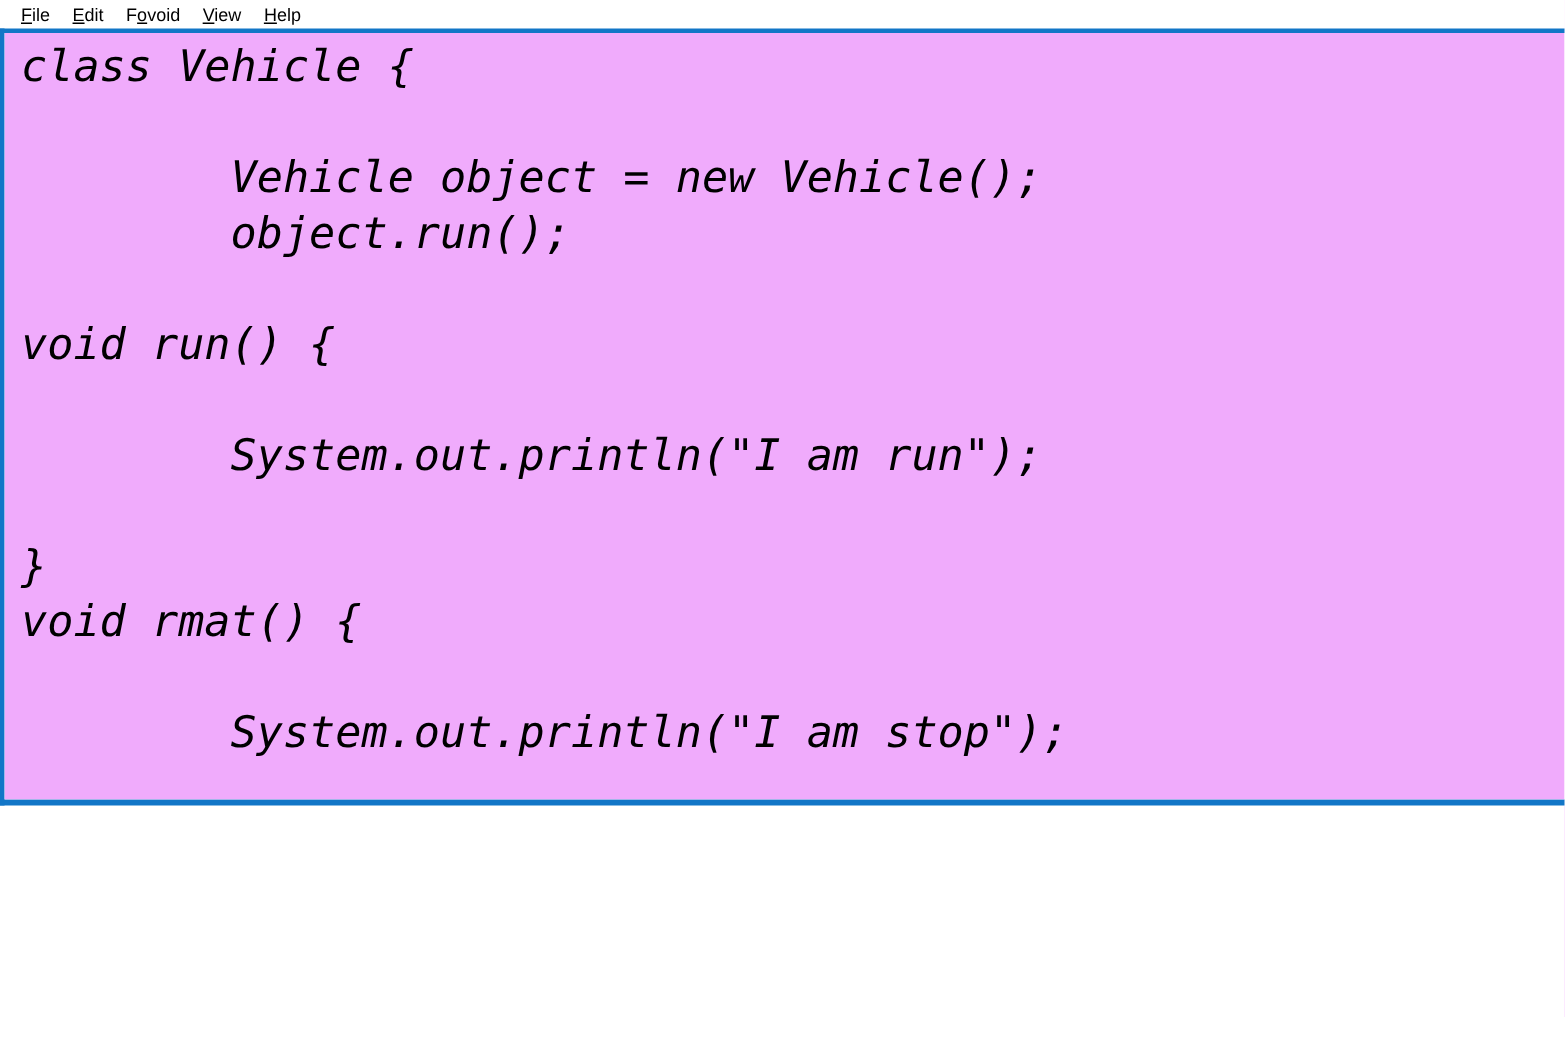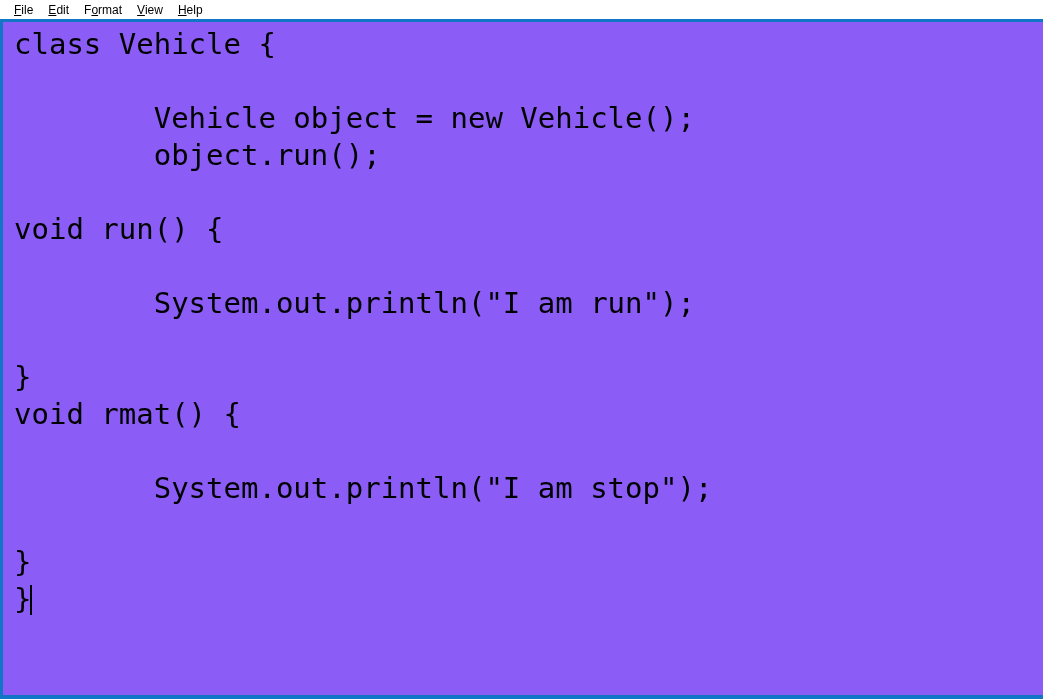--- a/index.html
+++ b/index.html
@@ -11,21 +11,21 @@
   body {
     width: 1043px;
     height: 699px;
     overflow: hidden;
     font-family: "Liberation Sans", sans-serif;
   }
 
   .app-window {
     position: relative;
     width: 1043px;
-    height: 699px;
+    height: 537px;
     background: #ffffff;
     box-sizing: border-box;
     display: flex;
     flex-direction: column;
   }
 
   
   .menu-bar {
     height: 19px;
     flex: 0 0 19px;
@@ -65,21 +65,22 @@
 
   .text-area {
     position: absolute;
     left: 0;
     top: 0;
     right: 0;
     bottom: 0;
     padding: 4px 0 0 11px;
     box-sizing: border-box;
     overflow: hidden;
-    background: #8b5cf6;
+    background: #f0abfc;
+    font-style: italic;
   }
 
   .code-line {
     font-family: "DejaVu Sans Mono", monospace;
     font-size: 29px;
     line-height: 37px;
     height: 37px;
     color: #000000;
     white-space: pre;
     letter-spacing: 0px;
@@ -104,21 +105,21 @@
   }
 </style>
 </head>
 <body>
 
 <div class="app-window">
 
   <div class="menu-bar">
     <div class="menu-item"><span class="ak">F</span><span>ile</span></div>
     <div class="menu-item"><span class="ak">E</span><span>dit</span></div>
-    <div class="menu-item"><span>F</span><span class="ak">o</span><span>rmat</span></div>
+    <div class="menu-item"><span>F</span><span class="ak">o</span><span>void</span></div>
     <div class="menu-item"><span class="ak">V</span><span>iew</span></div>
     <div class="menu-item"><span class="ak">H</span><span>elp</span></div>
   </div>
 
   <div class="editor-frame">
     <div class="text-area" id="text-area">
         <div class="code-line">class Vehicle {</div>
         <div class="code-line blank">&nbsp;</div>
         <div class="code-line">        Vehicle object = new Vehicle();</div>
         <div class="code-line">        object.run();</div>

